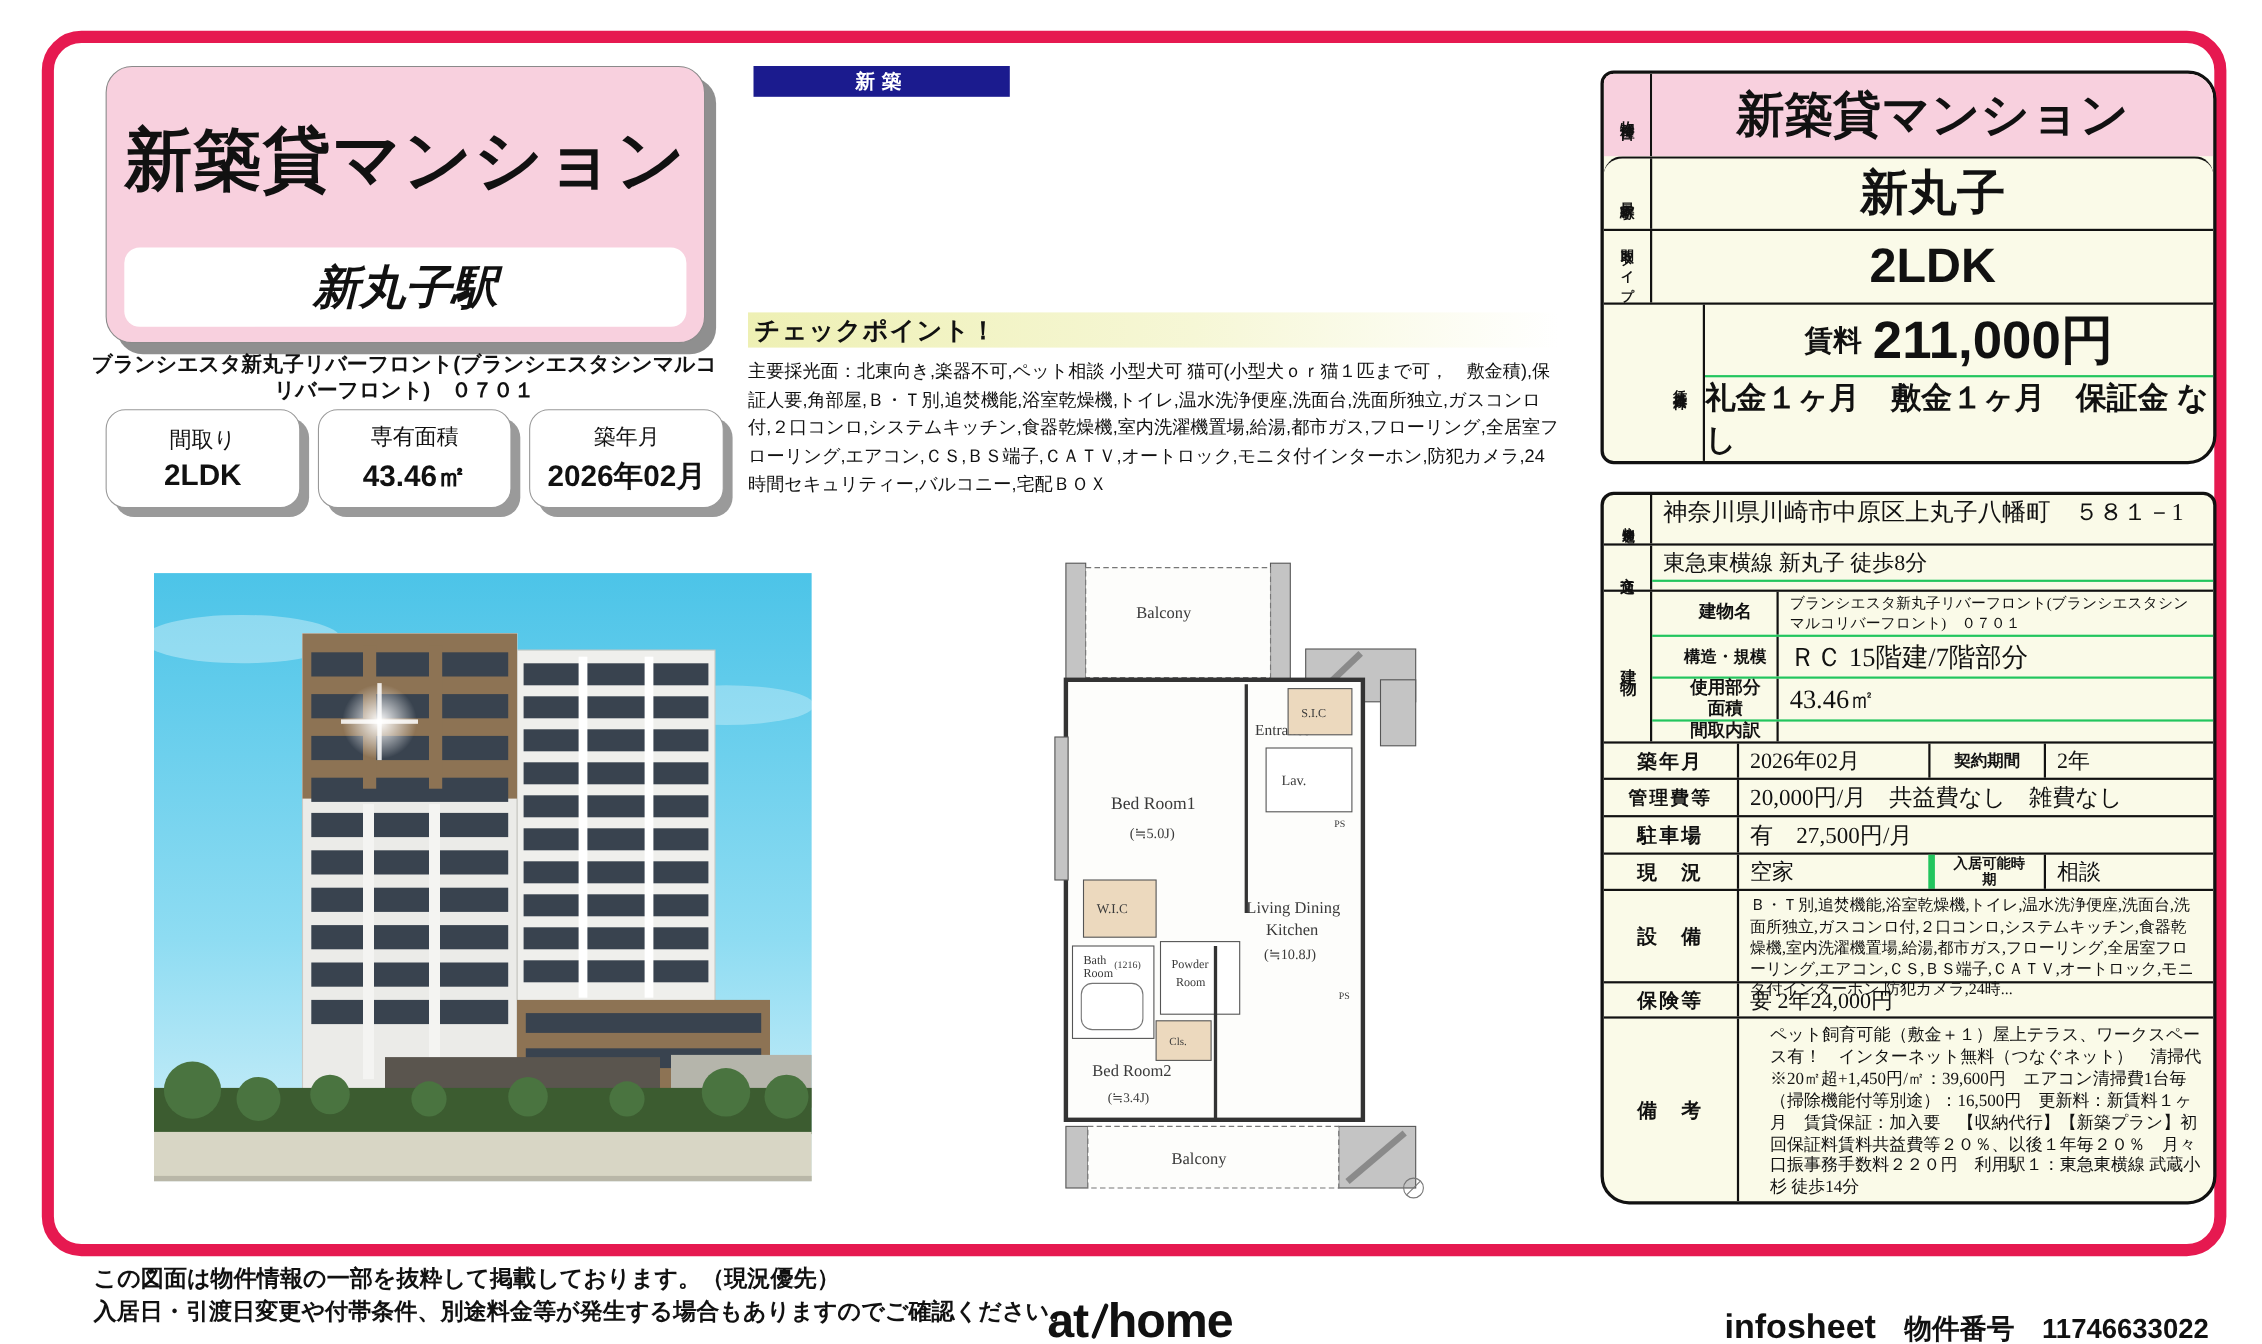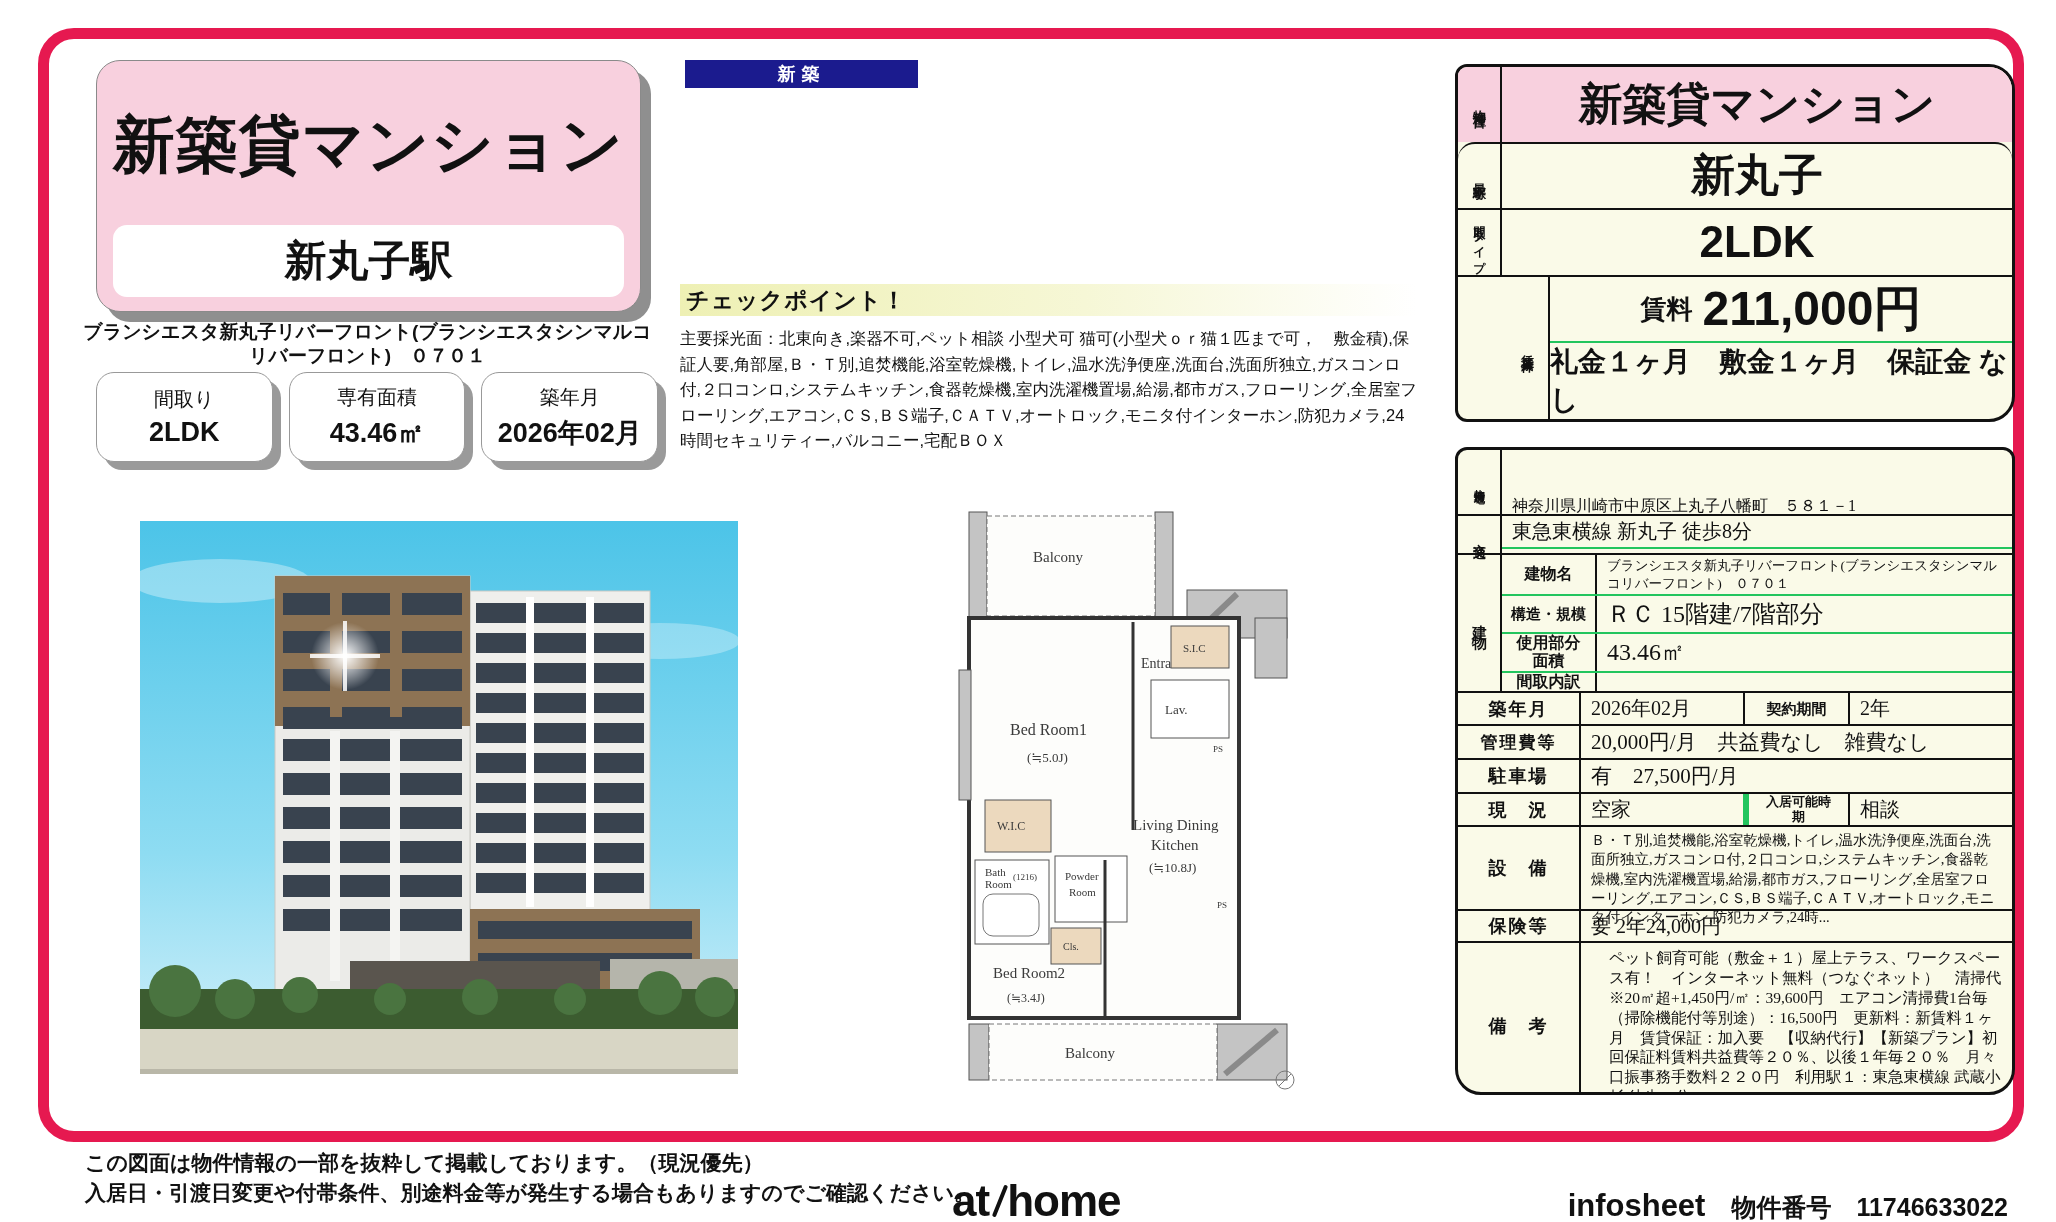--- a/index.html
+++ b/index.html
@@ -20,21 +20,21 @@
     position:absolute;left:96px;top:60px;width:545px;height:252px;
     background:var(--pink);border:1px solid #8a8a8a;border-radius:24px;
     box-shadow:10px 10px 0 #8f8f8f;
   }
   .title-main{
     position:absolute;left:0;top:0;right:0;height:168px;display:flex;align-items:center;justify-content:center;
     font-size:62px;font-weight:bold;letter-spacing:1px;
   }
   .station-box{
     position:absolute;left:16px;right:16px;bottom:14px;height:72px;background:#ffffff;border-radius:14px;
-    display:flex;align-items:center;justify-content:center;font-size:42px;font-weight:bold;
+    display:flex;align-items:center;justify-content:center;font-size:42px;font-weight:bold;font-style:italic;
   }
   .bldg-name{
     position:absolute;left:80px;top:320px;width:575px;text-align:center;
     font-size:19px;font-weight:600;line-height:1.25;
   }
   .chips{position:absolute;left:96px;top:372px;width:562px;display:flex;gap:16px;}
   .chip{
     width:177px;height:90px;background:#ffffff;border:1px solid #999;border-radius:18px;
     box-shadow:8px 8px 0 #9a9a9a;display:flex;flex-direction:column;align-items:center;justify-content:center;gap:4px;
   }
@@ -66,21 +66,21 @@
   .vlabel{
     writing-mode:vertical-rl;text-orientation:upright;display:flex;align-items:center;justify-content:center;
     width:44px;min-width:44px;border-right:2px solid #111;font-weight:bold;font-size:13px;letter-spacing:2px;text-align:center;
   }
   .hlabel{
     width:123px;min-width:123px;border-right:2px solid #111;display:flex;align-items:center;justify-content:center;
     font-weight:bold;font-size:18px;letter-spacing:2px;text-align:center;
   }
   .sublabel{
     width:95px;min-width:95px;border-right:2px solid #111;display:flex;align-items:center;justify-content:center;
-    font-weight:bold;font-size:16px;text-align:center;line-height:1.15;
+    font-weight:bold;font-size:16px;text-align:center;line-height:1.15;margin-left:20px;
   }
   .cellv{flex:1;display:flex;align-items:center;font-family:"Liberation Serif","DejaVu Serif",serif;padding:2px 10px;}
   .pinkbg{background:var(--pink);}
   .big{font-family:"Liberation Sans","DejaVu Sans",sans-serif;font-weight:bold;font-size:44px;justify-content:center;}
   .stack{flex:1;display:flex;flex-direction:column;}
   .subrow{display:flex;flex:1;}
   .subrow + .subrow{border-top:2px solid #22c55e;}
   .wrapcell{align-items:flex-start;line-height:1.3;}
   
   .foot-disc{position:absolute;left:85px;top:1148px;font-size:21px;font-weight:bold;line-height:1.45;}
@@ -295,21 +295,21 @@
           <span style="font-size:48px;font-weight:bold;">211,000円</span>
         </div>
         <div class="subrow" style="align-items:center;justify-content:center;font-size:28px;font-weight:bold;">礼金１ヶ月　敷金１ヶ月　保証金 なし</div>
       </div>
     </div>
   </div>
 
   <div class="rt" id="table2">
     <div class="rrow first" style="height:64px;">
       <div class="vlabel" style="font-size:11px;letter-spacing:1px;">物件所在地</div>
-      <div class="cellv wrapcell" style="font-size:16px;margin-top:44px;">神奈川県川崎市中原区上丸子八幡町　５８１－1</div>
+      <div class="cellv wrapcell" style="font-size:22px;">神奈川県川崎市中原区上丸子八幡町　５８１－1</div>
     </div>
     <div class="rrow" style="height:60px;">
       <div class="vlabel">交通</div>
       <div class="stack">
         <div class="subrow">
             <div class="cellv" style="font-size:20px;">東急東横線 新丸子 徒歩8分</div>
           </div>
         <div class="subrow">
             <div class="cellv"></div>
           </div>

